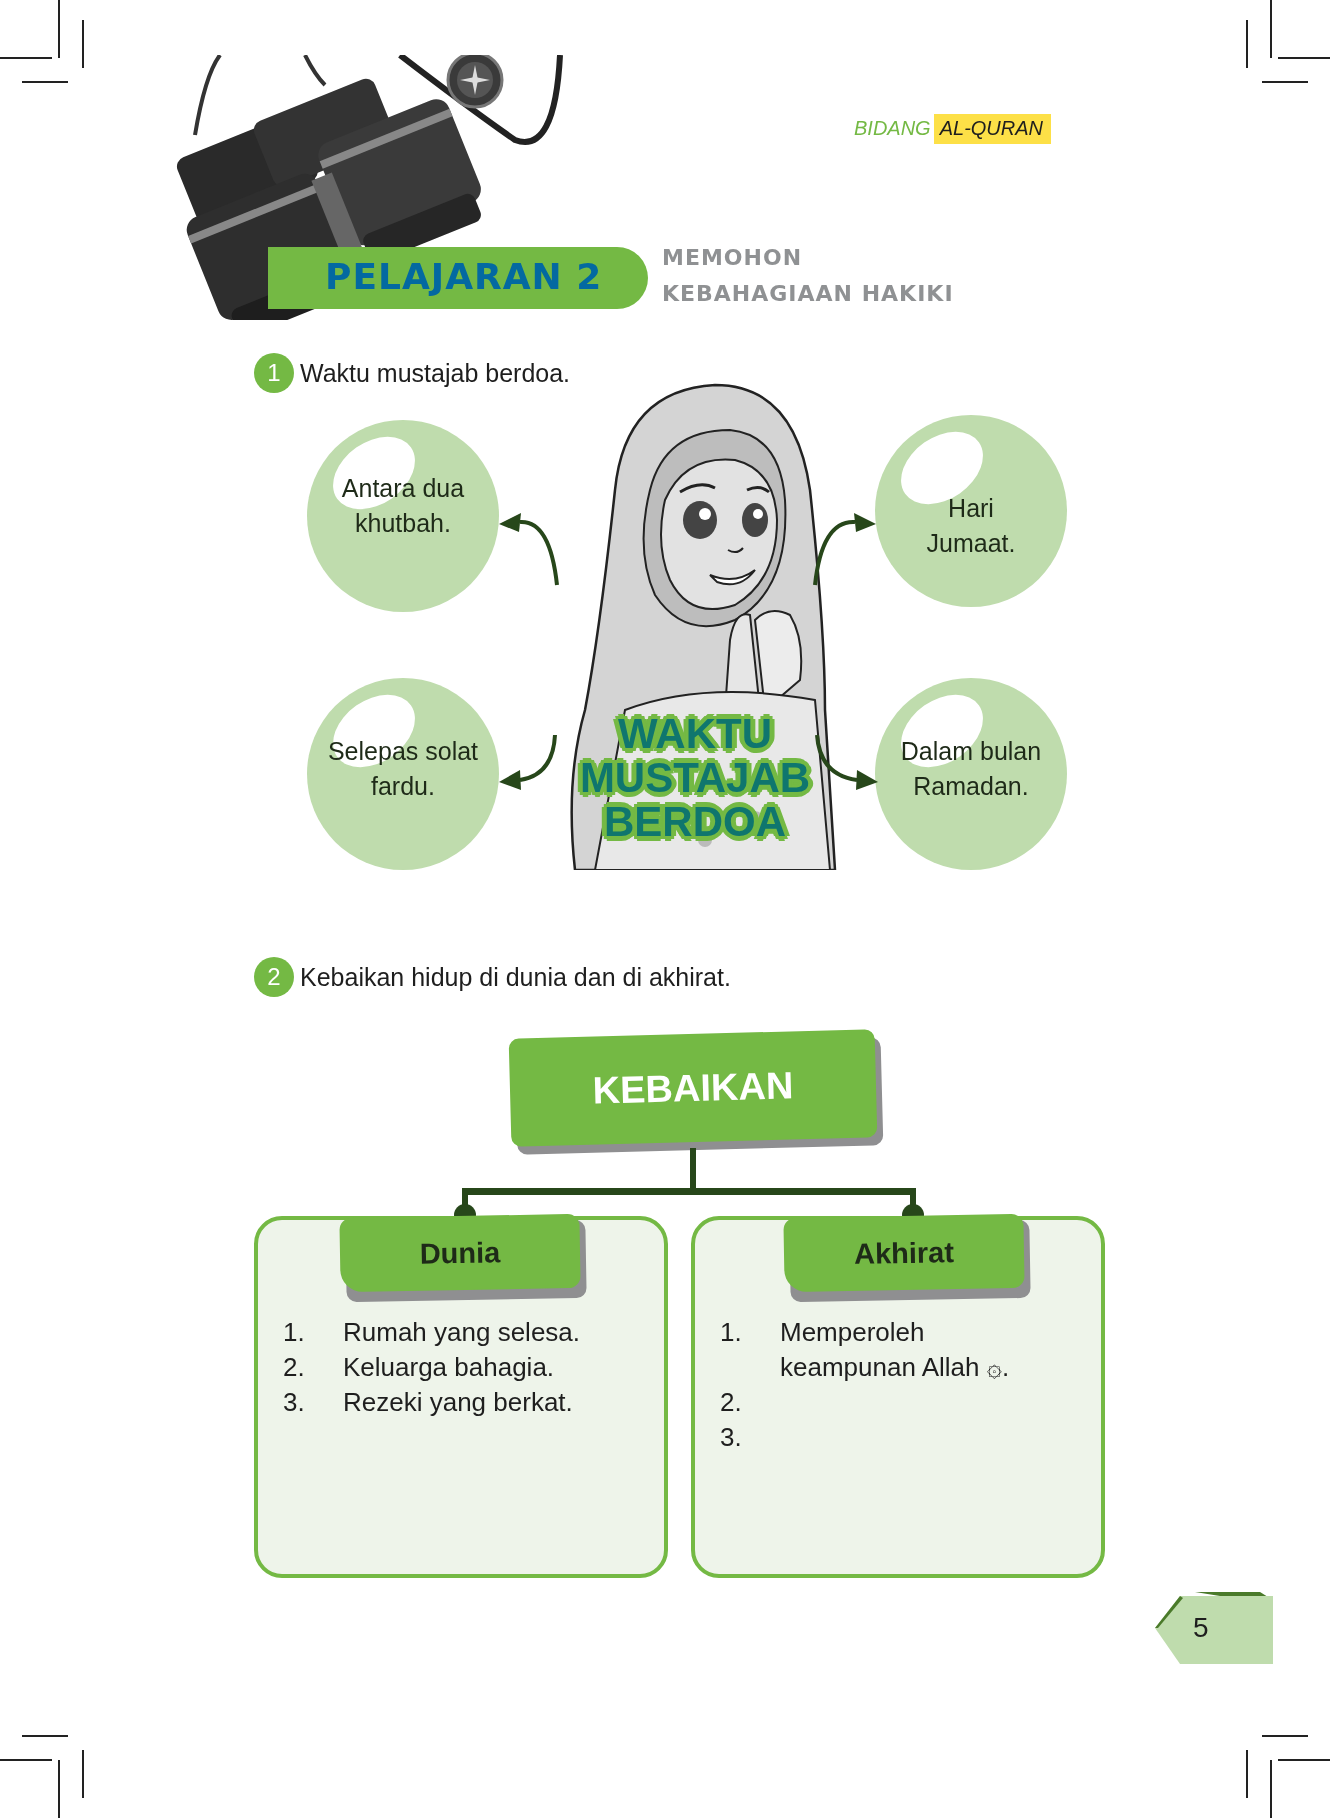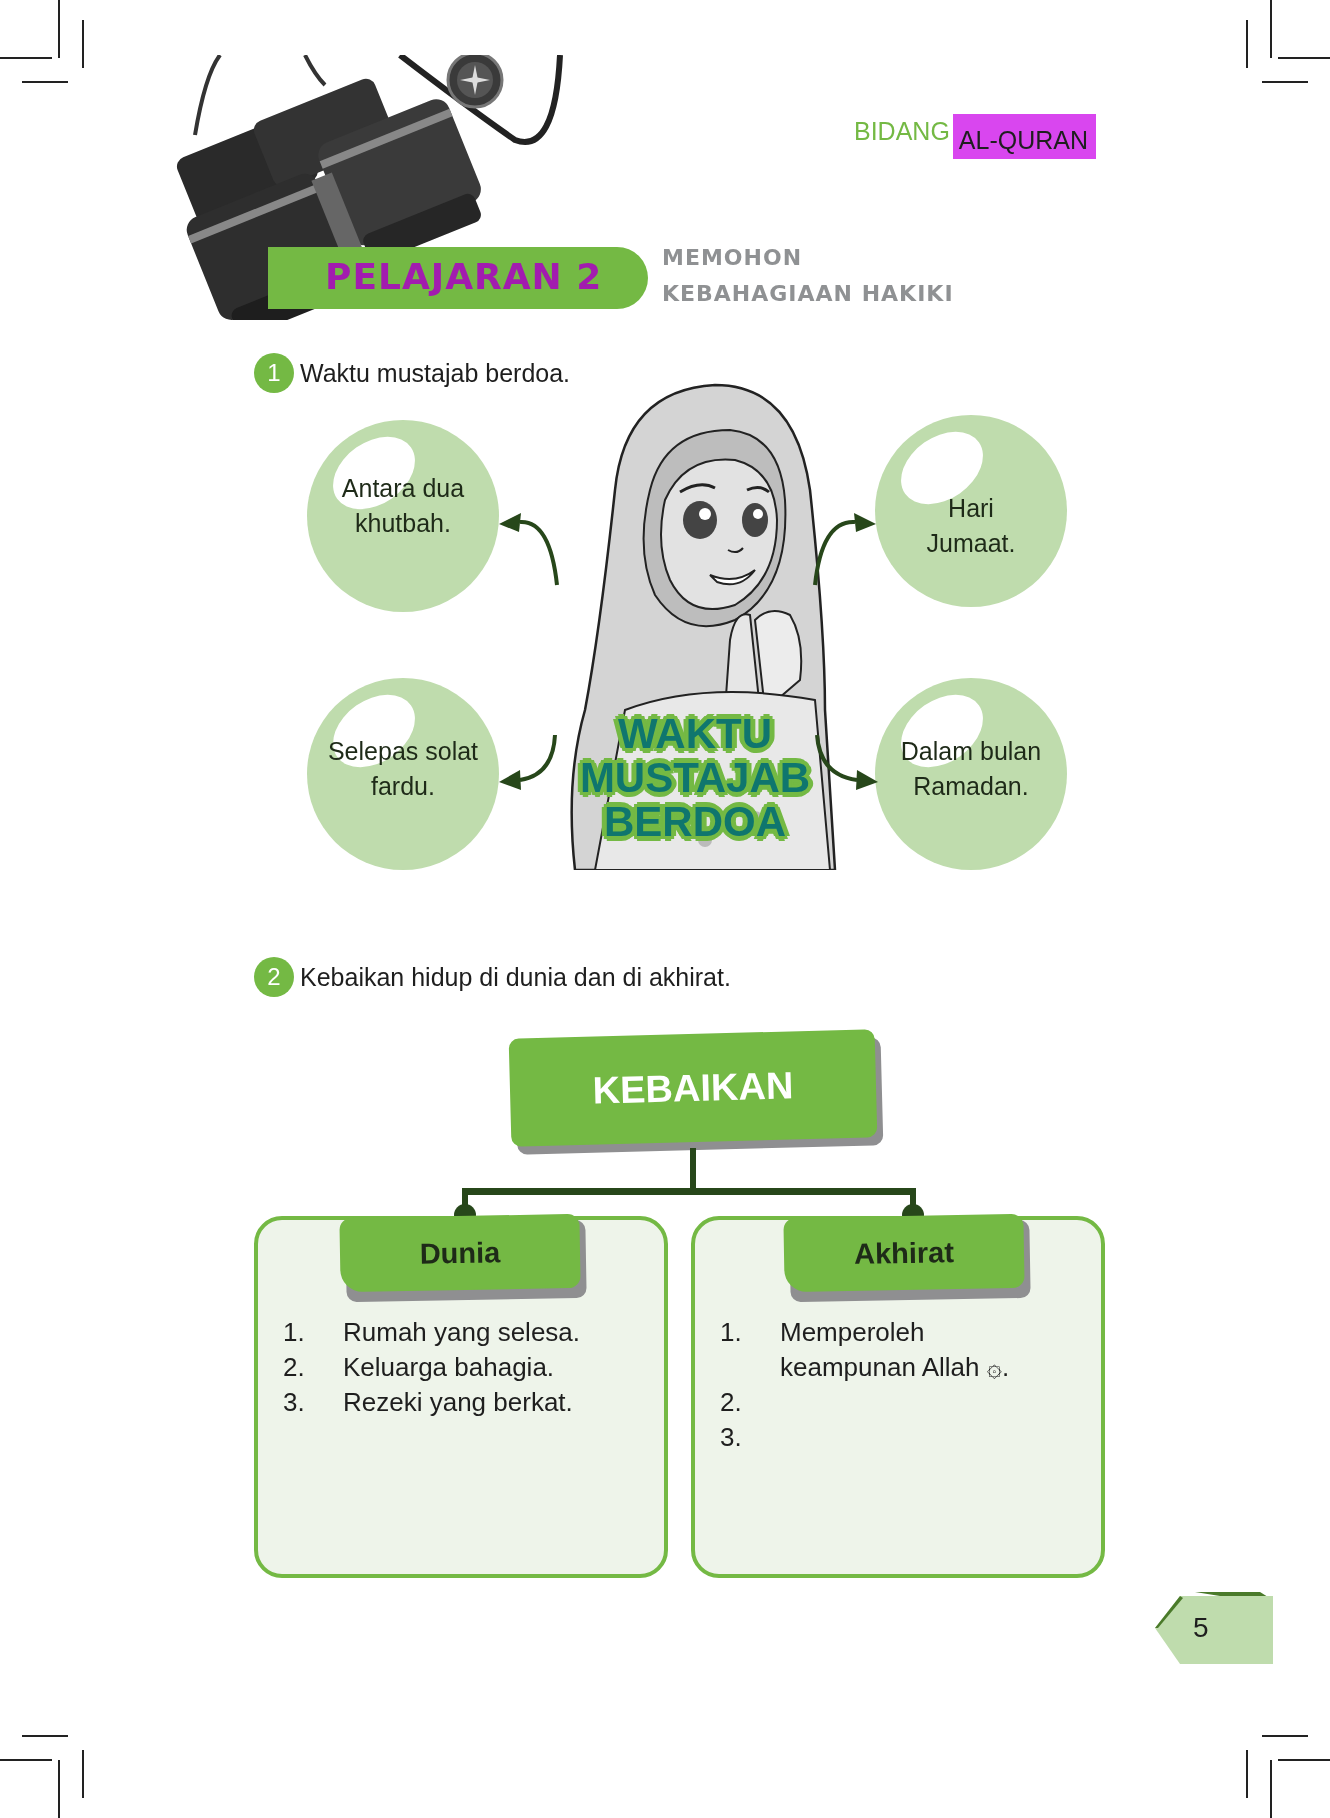--- a/index.html
+++ b/index.html
@@ -4,28 +4,28 @@
 <style>
   html, body { margin:0; padding:0; background:#ffffff; }
   body { width:1330px; height:1818px; position:relative; overflow:hidden;
          font-family:"Liberation Sans", sans-serif; color:#1e1e1e; }
   .abs { position:absolute; }
 
   
   .crop { position:absolute; background:#222; }
 
   
-  .bidang { position:absolute; left:854px; top:114px; font-size:25px; display:flex; align-items:stretch; }
+  .bidang { position:absolute; left:854px; top:114px; font-size:20px; display:flex; align-items:stretch;font-style:italic; }
   .bidang .g { color:#74b944; padding:3px 3px 0 0; }
-  .bidang .q { background:#d946ef; color:#1e1e1e; padding:12px 8px 4px 6px; }
+  .bidang .q { background:#fde047; color:#1e1e1e; padding:3px 8px 4px 6px; }
 
   .lesson-pill { position:absolute; left:268px; top:247px; width:380px; height:62px;
                  background:#74b944; border-radius:0 32px 32px 0; }
   .lesson-pill-txt { position:absolute; left:325px; top:256px; font-size:36px; font-weight:900;
-                 color:#a21caf; letter-spacing:1px; font-family:"DejaVu Sans", sans-serif; }
+                 color:#0369a1; letter-spacing:1px; font-family:"DejaVu Sans", sans-serif; }
   .lesson-title { position:absolute; left:662px; top:240px; font-size:22px; font-weight:900;
                   color:#8f9193; line-height:36px; letter-spacing:1px; font-family:"DejaVu Sans", sans-serif; }
 
   
   .sec { position:absolute; display:flex; align-items:center; font-size:25px; color:#1e1e1e; }
   .sec .num { width:40px; height:40px; border-radius:50%; background:#74b944; color:#fff;
               display:flex; align-items:center; justify-content:center; font-size:24px; margin-right:6px; }
 
   
   .bubble { position:absolute; width:192px; height:192px; border-radius:50%; background:#bfdcad;

